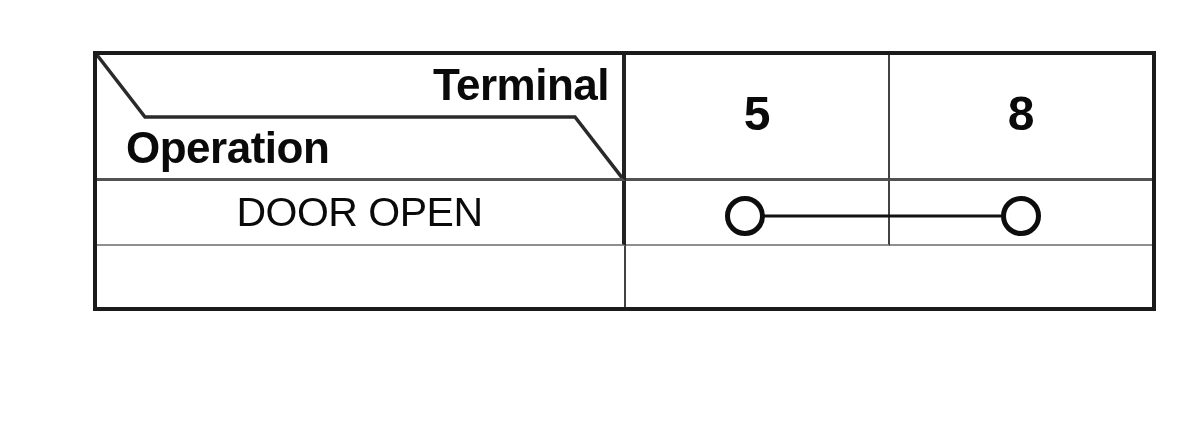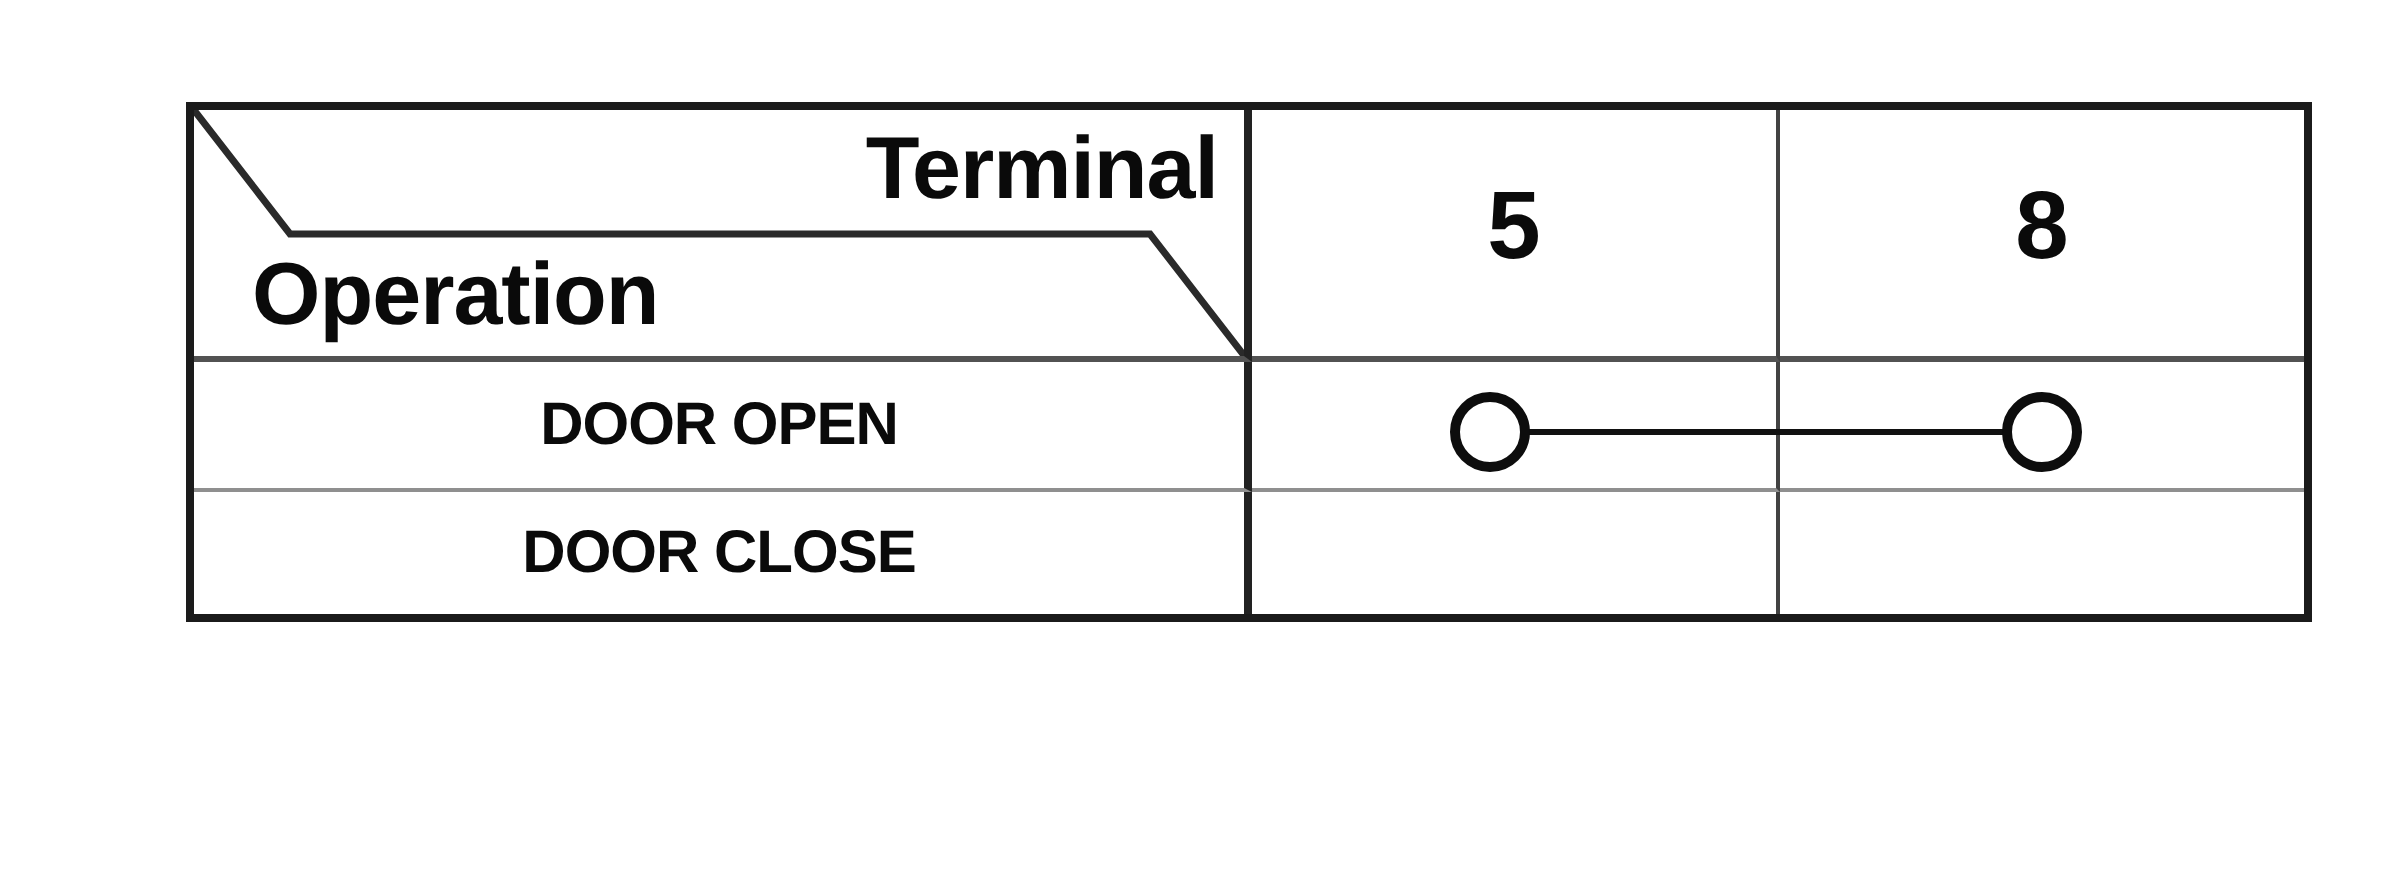--- a/index.html
+++ b/index.html
@@ -82,22 +82,22 @@
     font-size: 48px;
     font-weight: 700;
     padding-bottom: 6px;
   }
 
   
   .oplabel {
     display: flex;
     align-items: center;
     justify-content: center;
-    font-size: 30px;
-    font-weight: 700;
+    font-size: 41px;
+    font-weight: 400;
     letter-spacing: -0.5px;
     white-space: nowrap;
   }
 
   
   .connector-svg {
     position: absolute;
     left: 0;
     top: 0;
     width: 1055px;
@@ -118,21 +118,20 @@
       <span class="label-terminal">Terminal</span>
       <span class="label-operation">Operation</span>
     </div>
     <div class="cell colhead v-thin h-header">5</div>
     <div class="cell colhead h-header">8</div>
 
     <div class="cell oplabel v-thick h-mid">DOOR OPEN</div>
     <div class="cell v-thin h-mid"></div>
     <div class="cell h-mid"></div>
 
-    <div class="cell oplabel v-thick">DOOR CLOSE</div>
     <div class="cell v-thin"></div>
     <div class="cell"></div>
 
     <svg class="connector-svg" viewBox="0 0 1055 252">
       <line x1="648" y1="161" x2="924" y2="161" stroke="#111111" stroke-width="3"></line>
       <circle cx="648" cy="161" r="17.5" fill="#ffffff" stroke="#0d0d0d" stroke-width="5"></circle>
       <circle cx="924" cy="161" r="17.5" fill="#ffffff" stroke="#0d0d0d" stroke-width="5"></circle>
     </svg>
 
   </div>

